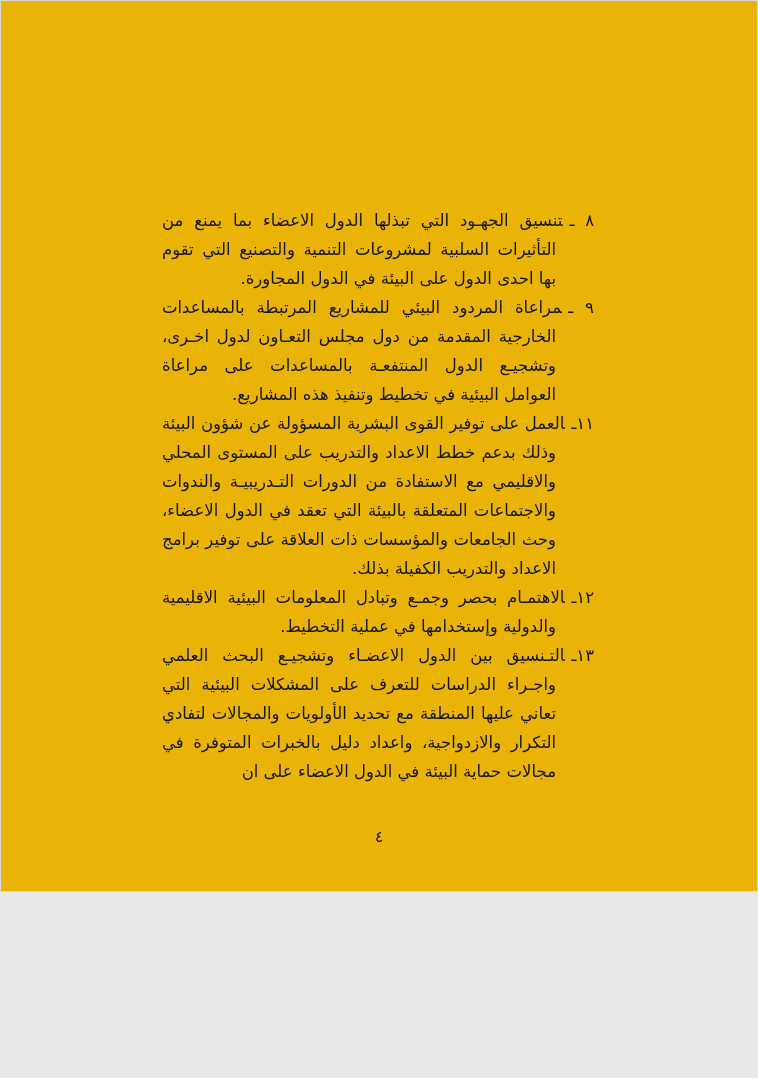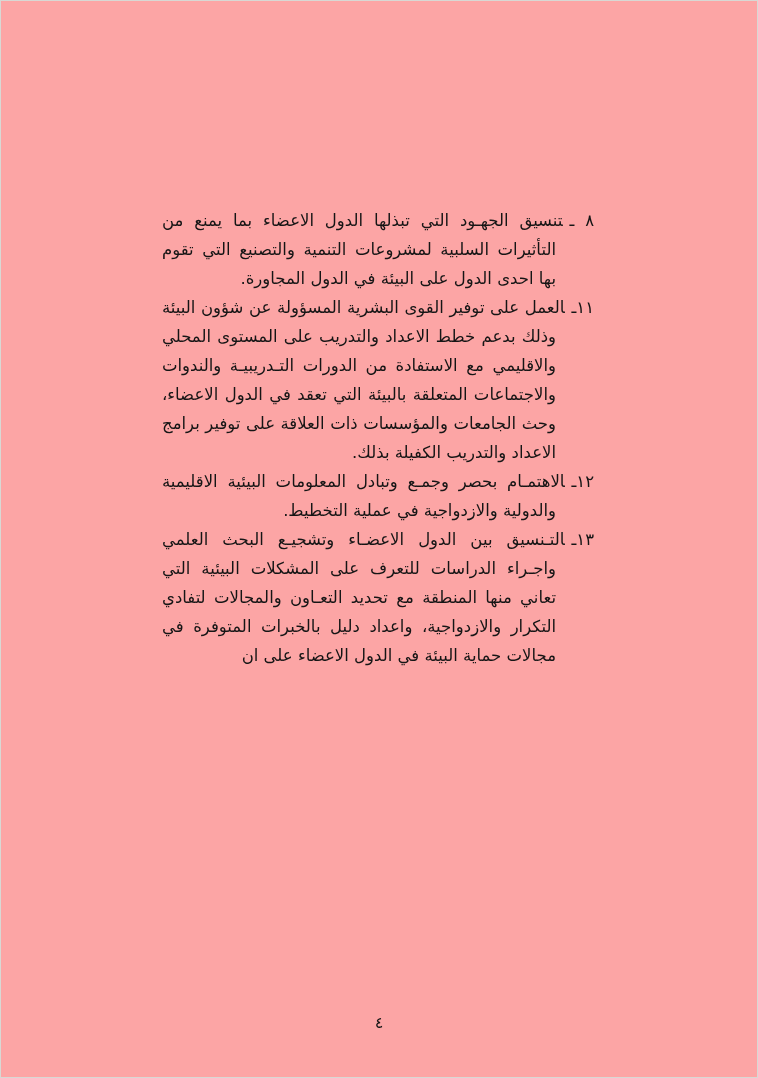--- a/index.html
+++ b/index.html
@@ -3,23 +3,23 @@
 <meta charset="utf-8">
 <style>
   html, body {
     margin: 0;
     padding: 0;
     background: #e9e9e9;
   }
   .scan-page {
     position: relative;
     width: 758px;
-    height: 1078px;
+    height: 892px;
     margin: 0 auto;
-    background: #fca5a5;
+    background: #eab308;
     box-shadow: inset 0 0 0 1px #d8d8d4;
     overflow: hidden;
     font-family: "DejaVu Sans", sans-serif;
     color: #151515;
   }
   .text-block {
     position: absolute;
     top: 206px;
     right: 164px;
     width: 432px;
@@ -55,31 +55,34 @@
 <body>
 
 <div class="scan-page">
 
   <div class="text-block">
     <div id="items-list">
   <p class="doc-item">
     <span class="item-number">٨ ـ</span><span class="item-text">تنسيق الجهـود التي تبذلها الدول الاعضاء بما يمنع من التأثيرات السلبية لمشروعات التنمية والتصنيع التي تقوم بها احدى الدول على البيئة في الدول المجاورة.</span>
   </p>
 
+  <p class="doc-item">
+    <span class="item-number">٩ ـ</span><span class="item-text">مراعاة المردود البيئي للمشاريع المرتبطة بالمساعدات الخارجية المقدمة من دول مجلس التعـاون لدول اخـرى، وتشجيـع الدول المنتفعـة بالمساعدات على مراعاة العوامل البيئية في تخطيط وتنفيذ هذه المشاريع.</span>
+  </p>
 
 
   <p class="doc-item">
     <span class="item-number">١١ـ</span><span class="item-text">العمل على توفير القوى البشرية المسؤولة عن شؤون البيئة وذلك بدعم خطط الاعداد والتدريب على المستوى المحلي والاقليمي مع الاستفادة من الدورات التـدريبيـة والندوات والاجتماعات المتعلقة بالبيئة التي تعقد في الدول الاعضاء، وحث الجامعات والمؤسسات ذات العلاقة على توفير برامج الاعداد والتدريب الكفيلة بذلك.</span>
   </p>
 
   <p class="doc-item">
-    <span class="item-number">١٢ـ</span><span class="item-text">الاهتمـام بحصر وجمـع وتبادل المعلومات البيئية الاقليمية والدولية والازدواجية في عملية التخطيط.</span>
+    <span class="item-number">١٢ـ</span><span class="item-text">الاهتمـام بحصر وجمـع وتبادل المعلومات البيئية الاقليمية والدولية وإستخدامها في عملية التخطيط.</span>
   </p>
 
   <p class="doc-item">
-    <span class="item-number">١٣ـ</span><span class="item-text">التـنسيق بين الدول الاعضـاء وتشجيـع البحث العلمي واجـراء الدراسات للتعرف على المشكلات البيئية التي تعاني منها المنطقة مع تحديد التعـاون والمجالات لتفادي التكرار والازدواجية، واعداد دليل بالخبرات المتوفرة في مجالات حماية البيئة في الدول الاعضاء على ان</span>
+    <span class="item-number">١٣ـ</span><span class="item-text">التـنسيق بين الدول الاعضـاء وتشجيـع البحث العلمي واجـراء الدراسات للتعرف على المشكلات البيئية التي تعاني عليها المنطقة مع تحديد الأولويات والمجالات لتفادي التكرار والازدواجية، واعداد دليل بالخبرات المتوفرة في مجالات حماية البيئة في الدول الاعضاء على ان</span>
   </p>
 </div>
   </div>
 
   <div class="page-number">٤</div>
 
 </div>
 
 </body></html>

